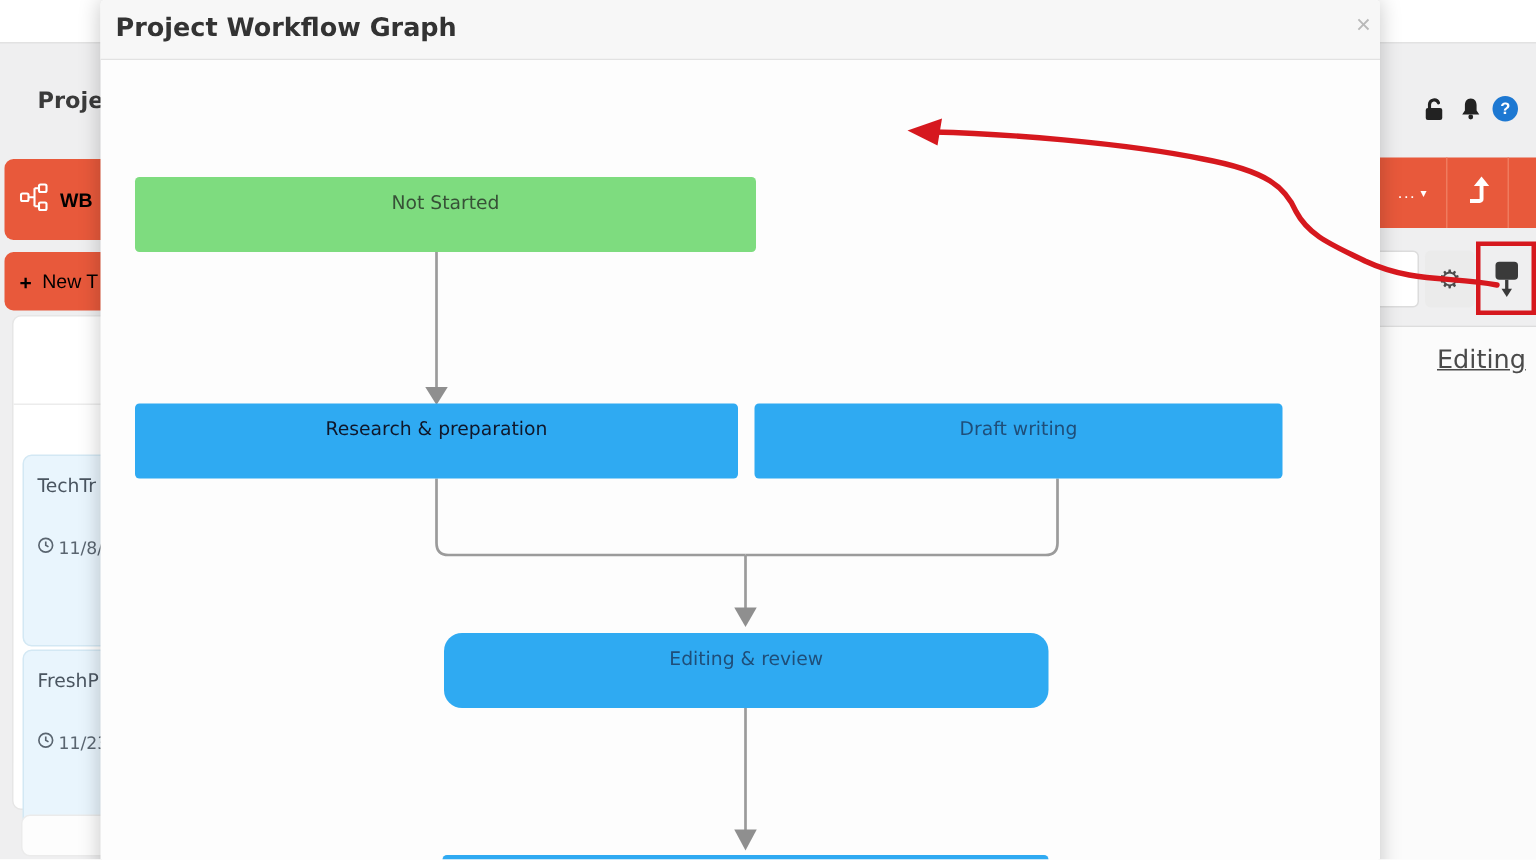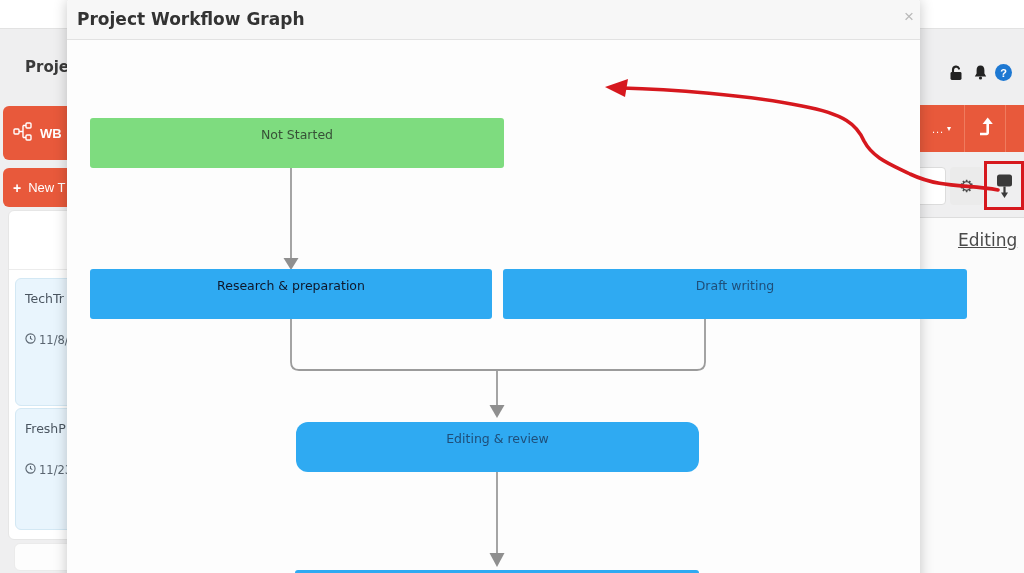--- a/index.html
+++ b/index.html
@@ -3,28 +3,28 @@
 <meta charset="utf-8">
 <style>
   * { margin:0; padding:0; box-sizing:border-box; }
   html,body { width:1024px; height:573px; overflow:hidden; }
   body { font-family:"DejaVu Sans","Liberation Sans",sans-serif; background:#fff; }
   .stage { position:relative; width:1024px; height:573px; overflow:hidden; background:#fff; }
 
   
   .app-bg { position:absolute; left:0; top:28px; width:1024px; height:545px; background:#efeff0; border-top:1px solid #e2e2e2; }
   .page-title { position:absolute; left:25px; top:58px; font-size:15px; font-weight:700; color:#3a3a3a; white-space:nowrap; z-index:1; }
-  .orange-btn { position:absolute; background:#e8593b; color:#ffffff; border:none; border-radius:6px; z-index:1; display:flex; align-items:center; gap:7px; padding:0 10px; white-space:nowrap; cursor:pointer; }
+  .orange-btn { position:absolute; background:#e8593b; color:#000000; border:none; border-radius:6px; z-index:1; display:flex; align-items:center; gap:7px; padding:0 10px; white-space:nowrap; cursor:pointer; }
   .wbs-btn { left:3px; top:106px; width:100px; height:54px; font-size:13px; font-weight:700; }
   .newtask-btn { left:3px; top:168px; width:100px; height:39px; font-size:13px; }
   .newtask-btn .plus { font-weight:700; font-size:14px; }
 
   .left-panel { position:absolute; left:8px; top:210px; width:85px; height:330px; background:#fff; border:1px solid #e6e6e6; border-radius:6px; z-index:1; }
   .left-panel .panel-divider { position:absolute; left:0; top:58px; width:100%; height:0; border-top:1px solid #ececec; }
-  .task-card { position:absolute; left:6px; width:74px; background:#e9f5fd; border:1px solid #d3e8f4; border-radius:6px; padding:12px 0 0 9px; overflow:hidden; }
+  .task-card { position:absolute; left:6px; width:74px; background:#e9f5fd; border:1px solid #d3e8f4; border-radius:6px; padding:12px 0 0 9px; overflow:hidden;margin-top:25px; }
   .task-card .card-title { font-size:12.5px; color:#4a5560; white-space:nowrap; }
   .task-card .card-date { margin-top:27px; font-size:11.5px; color:#5a6570; display:flex; align-items:center; gap:3px; white-space:nowrap; }
   .card-1 { top:67px; height:128px; }
   .card-2 { top:197px; height:122px; }
   .partial-card { position:absolute; left:14px; top:543px; width:66px; height:28px; background:#fdfdfd; border:1px solid #ebebeb; border-radius:6px; z-index:1; }
 
   .top-icons { position:absolute; left:948px; top:64px; display:flex; align-items:center; gap:6px; z-index:1; }
   .icon-btn { background:none; border:none; cursor:pointer; display:flex; align-items:center; justify-content:center; padding:0; }
   .help-circle { width:17px; height:17px; border-radius:50%; background:#1d78d2; color:#fff; font-size:11px; font-weight:700; display:flex; align-items:center; justify-content:center; }
 
@@ -174,21 +174,21 @@
         </g>
         <g fill="#8f8f8f">
           <polygon points="216.5,218 231.5,218 224,230"></polygon>
           <polygon points="422.5,365 437.5,365 430,378"></polygon>
           <polygon points="422.5,513 437.5,513 430,527"></polygon>
         </g>
       </svg>
 
       <div class="flow-node" style="left: 23px; top: 78px; width: 414px; height: 50px; background: rgb(126, 220, 127); color: rgb(55, 81, 55);">Not Started</div>
       <div class="flow-node" style="left: 23px; top: 229px; width: 402px; height: 50px; background: rgb(47, 170, 242); color: #0f172a; text-align: center;">Research &amp; preparation</div>
-      <div class="flow-node" style="left: 436px; top: 229px; width: 464px; height: 50px; background: rgb(47, 170, 242); color: rgb(31, 78, 121);">Draft writing</div>
+      <div class="flow-node" style="left: 436px; top: 229px; width: 352px; height: 50px; background: rgb(47, 170, 242); color: rgb(31, 78, 121);">Draft writing</div>
       <div class="flow-node" style="left: 229px; top: 382px; width: 403px; height: 50px; background: rgb(47, 170, 242); color: rgb(31, 78, 121); border-radius: 12px;">Editing &amp; review</div>
       <div class="flow-node" style="left: 228px; top: 530px; width: 404px; height: 50px; background: rgb(47, 170, 242); color: rgb(31, 78, 121);">Design or visual preparation</div>
     </div>
   </div>
 
   <svg class="annotation-svg" width="1024" height="573" viewBox="0 0 1024 573">
     <path d="M 998 190 C 968 184 942 189 910 174 C 890 164 873 158 864 141 C 857 125 845 114 802 106 C 748 95 668 89 622 88" fill="none" stroke="#d6181e" stroke-width="3.6" stroke-linecap="round"></path>
     <polygon points="605,87 628,79 625,97" fill="#d6181e"></polygon>
     <rect x="985.5" y="162.5" width="37" height="46" fill="none" stroke="#d6181e" stroke-width="3"></rect>
   </svg>

